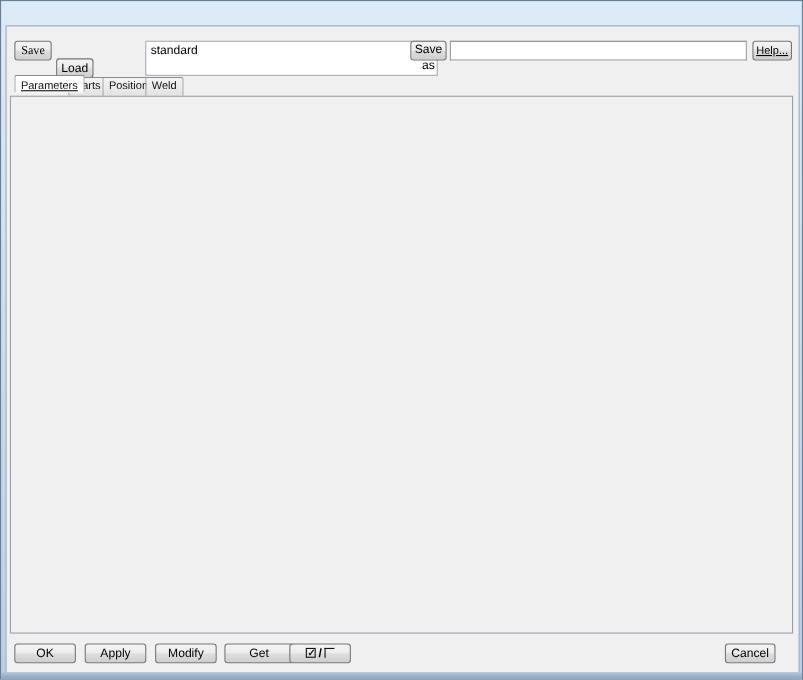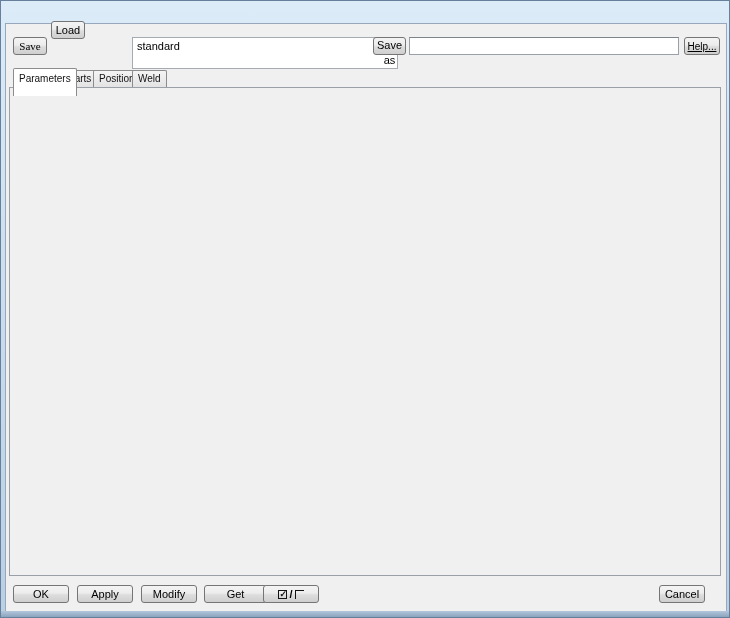--- a/index.html
+++ b/index.html
@@ -50,21 +50,21 @@
     border:1px solid #8e8f8f; box-shadow:inset 0 0 0 1px #e9f4fb; }
   .cb .mark { position:absolute; left:1px; top:-2px; font-size:11px; font-weight:bold; color:#2b4aa0; }
 
   .groupbox { position:absolute; border:1px solid #d7d7d7; border-radius:3px; background:#f0f0f0; }
   .grouptitle { position:absolute; width:100%; top:7px; text-align:center; font-size:11px; color:#1a1a1a; }
 
   
   .tab { position:absolute; top:69px; height:18px; background:linear-gradient(#f4f4f4,#e2e2e2);
     border:1px solid #8c8c8c; border-bottom:none; border-radius:2px 2px 0 0;
     font-size:10px; line-height:16px; padding:0 5px; color:#111; }
-  .tab.active { top:67px; height:28px; background:#fff; z-index:3; line-height:19px; }
+  .tab.active { top:67px; height:16px; background:#fff; z-index:3; line-height:19px;text-decoration:underline; }
   .tabpanel { position:absolute; left:8px; top:86px; width:712px; height:489px;
     background:#f0f0f0; border:1px solid #9b9fa8; z-index:1; }
 
   
   .selbox { position:absolute; background:#fff; border:1px solid #b0b0b0; }
   .selimg { position:absolute; left:2px; top:2px; }
   .sel-border { border:1px solid #7eb4ea; }
 
   svg { display:block; }
 
@@ -79,21 +79,21 @@
 </head>
 <body>
 
 <div class="window">
 
 
   <div class="client"></div>
   <div class="frame-bottom"></div>
 
   <button class="btn" style="left:12px;top:36px;width:34px;font-family:Liberation Serif, serif;">Save</button>
-  <button class="btn" style="left:50px;top:20px;width:34px;">Load</button>
+  <button class="btn" style="left:50px;top:52px;width:34px;">Load</button>
   <div class="combo" style="left:87px;top:36px;width:266px;height:32px;margin-left:44px;">
     <span>standard</span>
     <span class="darr">▼</span>
   </div>
   <button class="btn" style="left:339px;top:36px;width:33px;margin-left:33px;">Save as</button>
   <input class="txt" style="left: 408px; top: 36px; width: 270px;" value="">
   <button class="btn" style="left:683px;top:36px;width:36px;font-size:10px;text-decoration:underline;">Help...</button>
 
   <div class="tabpanel"></div>
   <div class="tab active" style="left:12px;">Parameters</div>

